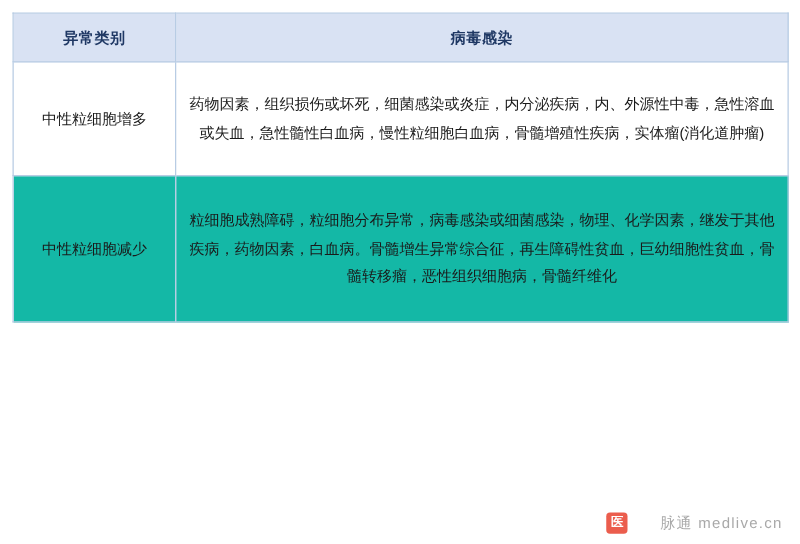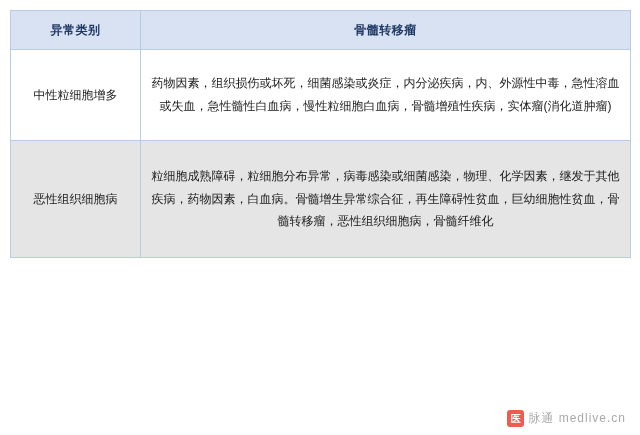--- a/index.html
+++ b/index.html
@@ -60,21 +60,21 @@
   }
   td.cause-cell {
     text-align: center;
     padding-left: 10px;
     padding-right: 10px;
   }
   tr.row-even td {
     background: #ffffff;
   }
   tr.row-odd td {
-    background: #e5e5e5;
+    background: #14b8a6;
     margin-left: 29px;
   }
   tr.r0 td { height: 78px; }
   tr.r1 td { height: 104px; }
   tr.r2 td { height: 78px; }
   tr.r3 td { height: 72px; }
 
   .watermark {
     position: absolute;
     right: 14px;
@@ -92,45 +92,46 @@
     color: #ffffff;
     font-size: 10px;
     line-height: 17px;
     text-align: center;
     font-weight: bold;
   }
   .watermark .wm-text {
     font-size: 12px;
     color: #9a9a9a;
     letter-spacing: 1px;
+    margin-left: 22px;
   }
 </style>
 </head>
 <body>
 
 <div class="page">
 
   <table class="data-table">
     <colgroup>
       <col class="col-cat">
       <col class="col-cause">
     </colgroup>
     <thead>
       <tr>
         <th>异常类别</th>
-        <th>骨髓转移瘤</th>
+        <th>病毒感染</th>
       </tr>
     </thead>
     <tbody>
       <tr class="row-even r0">
         <td class="cat-cell">中性粒细胞增多</td>
         <td class="cause-cell">药物因素，组织损伤或坏死，细菌感染或炎症，内分泌疾病，内、外源性中毒，急性溶血或失血，急性髓性白血病，慢性粒细胞白血病，骨髓增殖性疾病，实体瘤(消化道肿瘤)</td>
       </tr>
       <tr class="row-odd r1">
-        <td class="cat-cell">恶性组织细胞病</td>
+        <td class="cat-cell">中性粒细胞减少</td>
         <td class="cause-cell">粒细胞成熟障碍，粒细胞分布异常，病毒感染或细菌感染，物理、化学因素，继发于其他疾病，药物因素，白血病。骨髓增生异常综合征，再生障碍性贫血，巨幼细胞性贫血，骨髓转移瘤，恶性组织细胞病，骨髓纤维化</td>
       </tr>
     </tbody>
   </table>
 
   <div class="watermark">
     <span class="wm-badge">医</span>
     <span class="wm-text">脉通 medlive.cn</span>
   </div>
 

